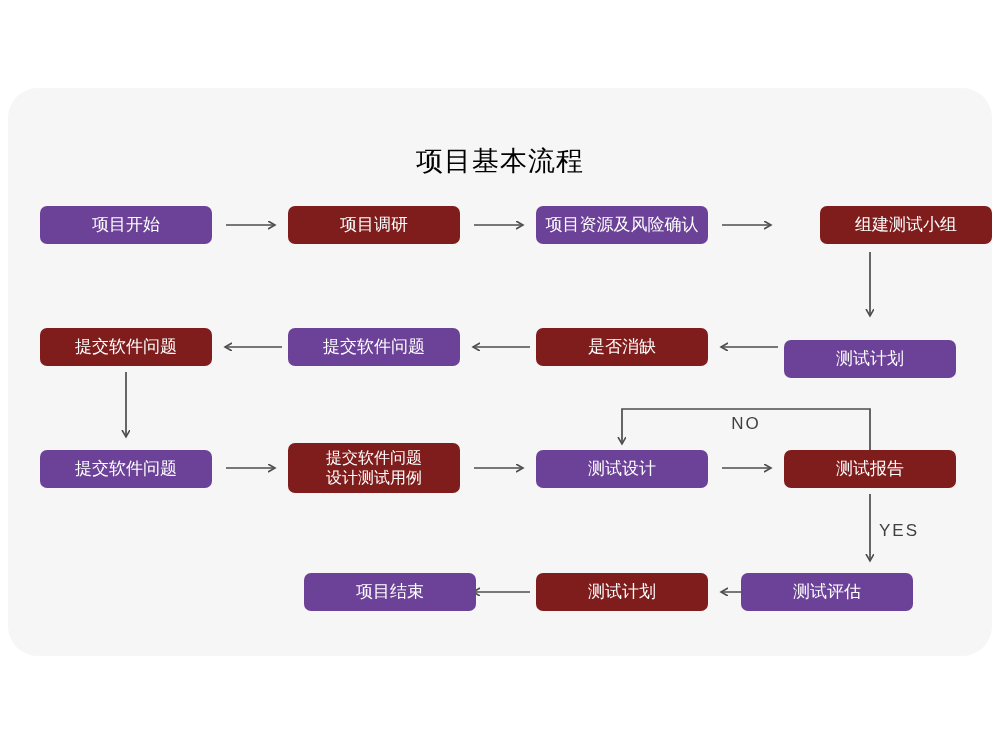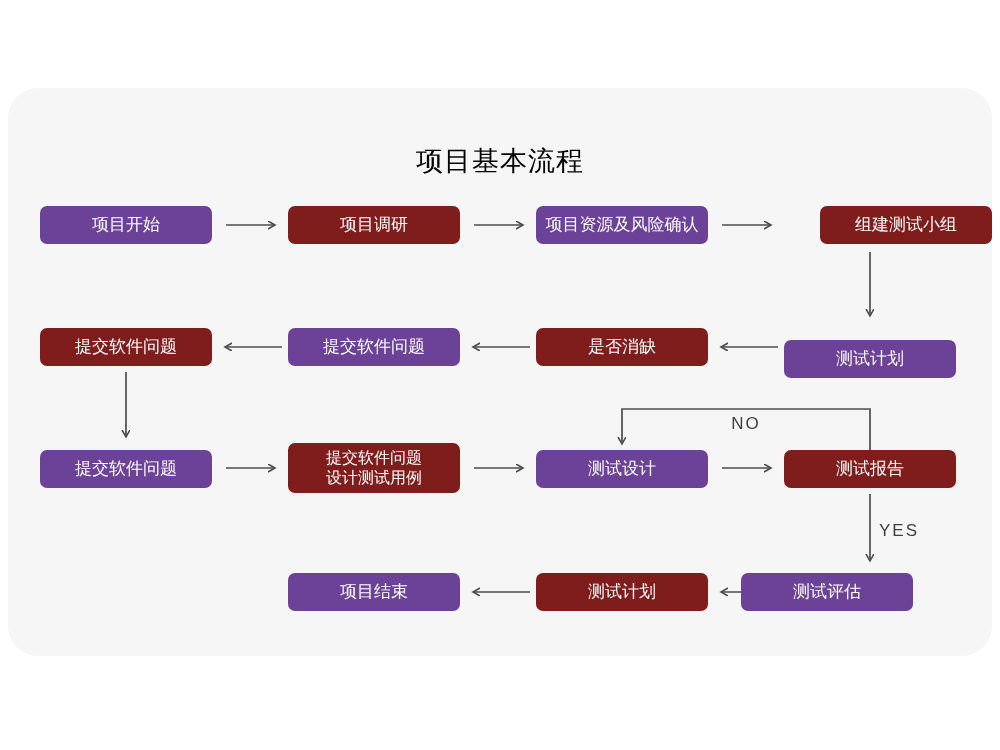--- a/index.html
+++ b/index.html
@@ -128,18 +128,18 @@
 <div class="node gray" style="left:784px; top:450px">
     <span>测试报告</span>
   </div>
 
 <div class="node purple" style="left:741px; top:573px">
     <span>测试评估</span>
   </div>
 <div class="node gray" style="left:536px; top:573px">
     <span>测试计划</span>
   </div>
-<div class="node purple" style="left:288px; top:573px">
+<div class="node purple" style="left:304px; top:573px">
     <span>项目结束</span>
   </div>
 
 <div class="edge-label label-no">NO</div>
 <div class="edge-label label-yes">YES</div>
 
 </body></html>

